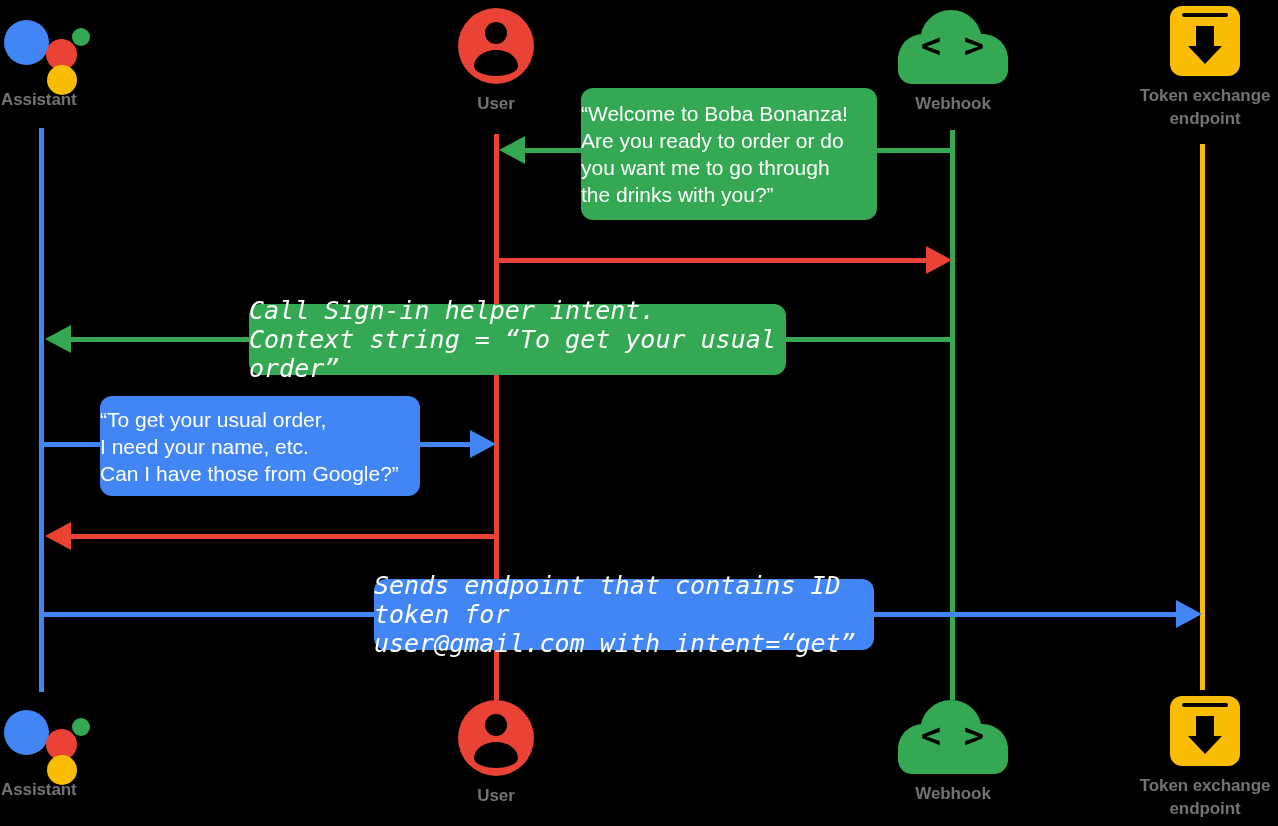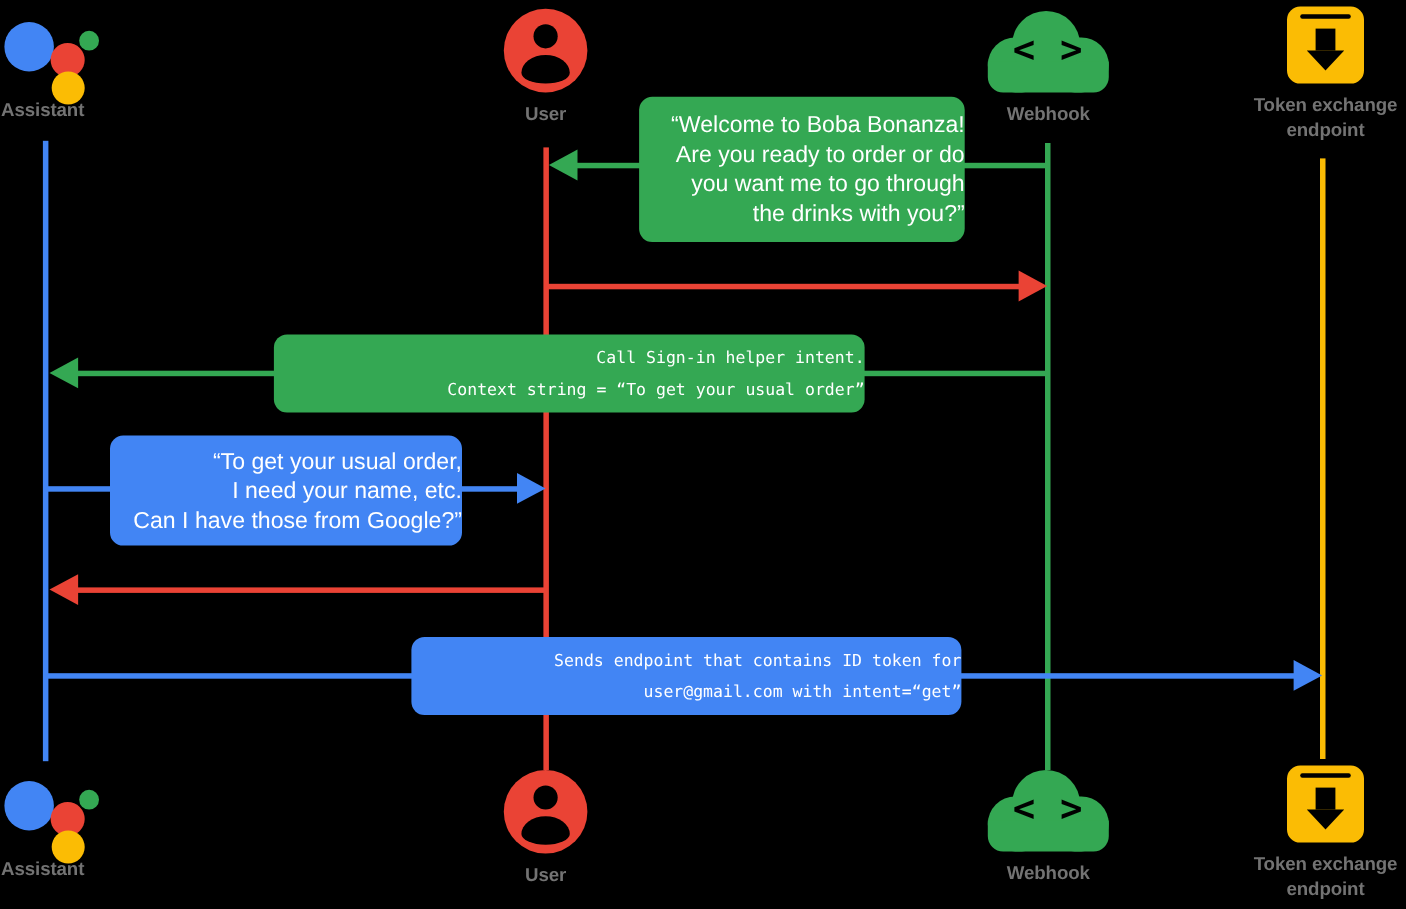--- a/index.html
+++ b/index.html
@@ -133,31 +133,31 @@
   .arrow-left {
     border-top: 14px solid transparent;
     border-bottom: 14px solid transparent;
     border-right: 26px solid #000;
   }
 
   .bubble {
     position: absolute;
     border-radius: 12px;
     color: #FFFFFF;
-    text-align: right;
+    text-align: left;
     display: flex;
     align-items: center;
     justify-content: center;
   }
   .bubble .txt { width: 100%; }
   .b-green { background: #34A853; }
   .b-red   { background: #EA4335; }
   .b-blue  { background: #4285F4; }
   .f-sans { font-family: "Liberation Sans", sans-serif; font-size: 21px; line-height: 27px; }
-  .f-mono { font-family: "DejaVu Sans Mono", monospace; font-size: 15px; line-height: 29px; }
+  .f-mono { font-family: "DejaVu Sans Mono", monospace; font-style: italic; font-size: 25px; line-height: 29px; }
 </style>
 </head>
 <body>
 
 <div id="stage">
 
   <div class="lifeline" style="left:39px; top:128px; height:564px; background:#4285F4;"></div>
   <div class="lifeline" style="left:494px; top:134px; height:566px; background:#EA4335;"></div>
   <div class="lifeline" style="left:950px; top:130px; height:570px; background:#34A853;"></div>
   <div class="lifeline" style="left:1200px; top:144px; height:546px; background:#FBBC04;"></div>

